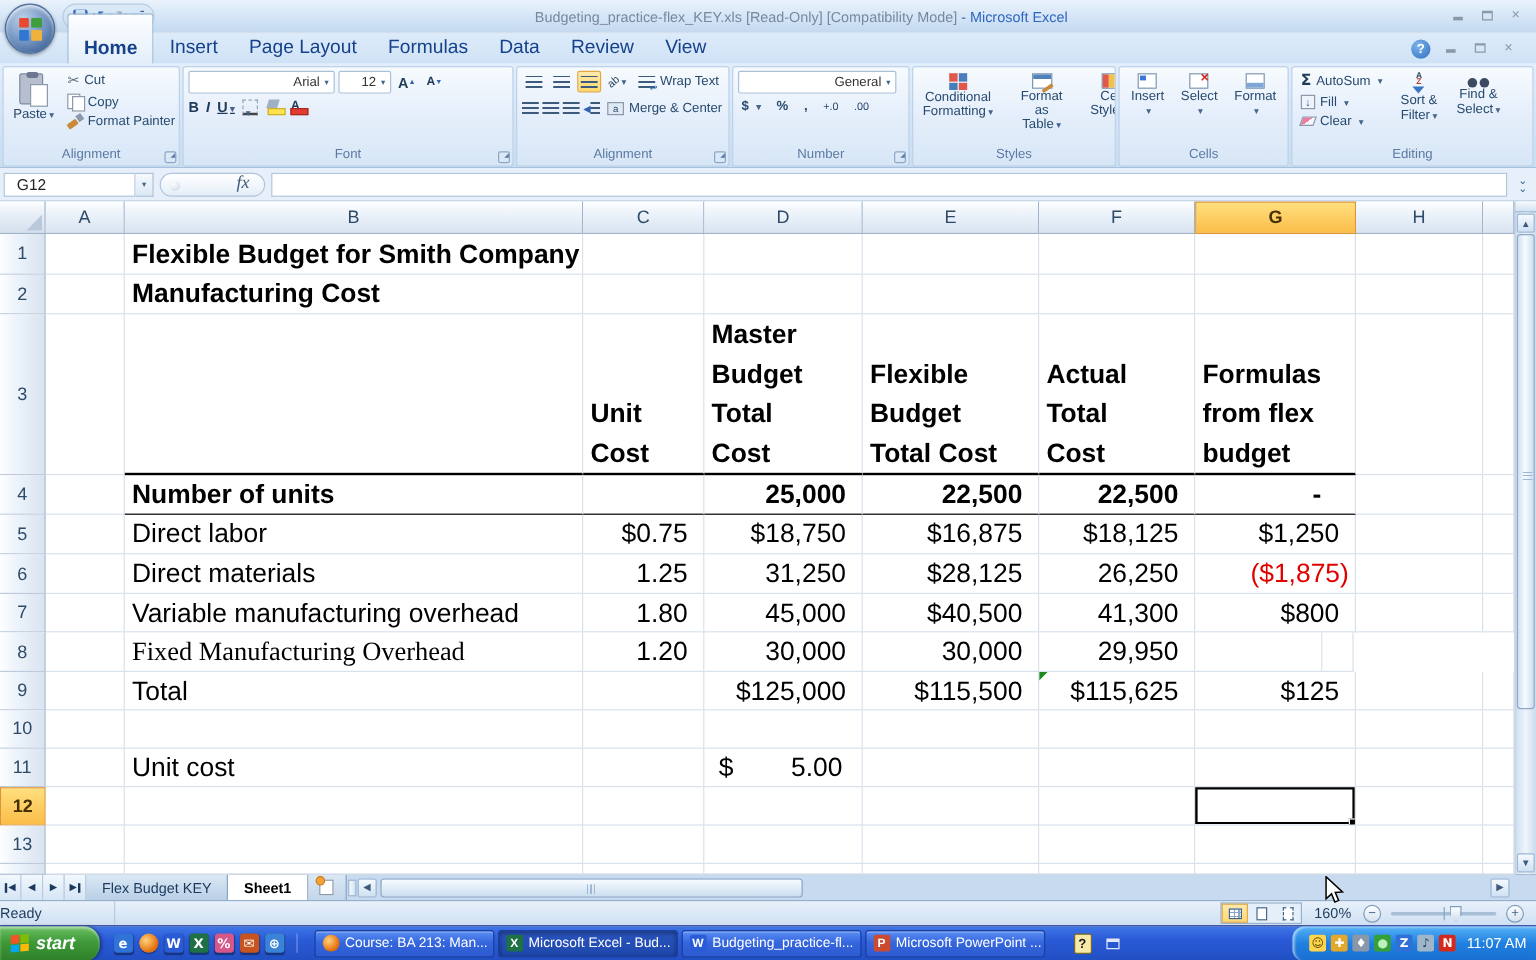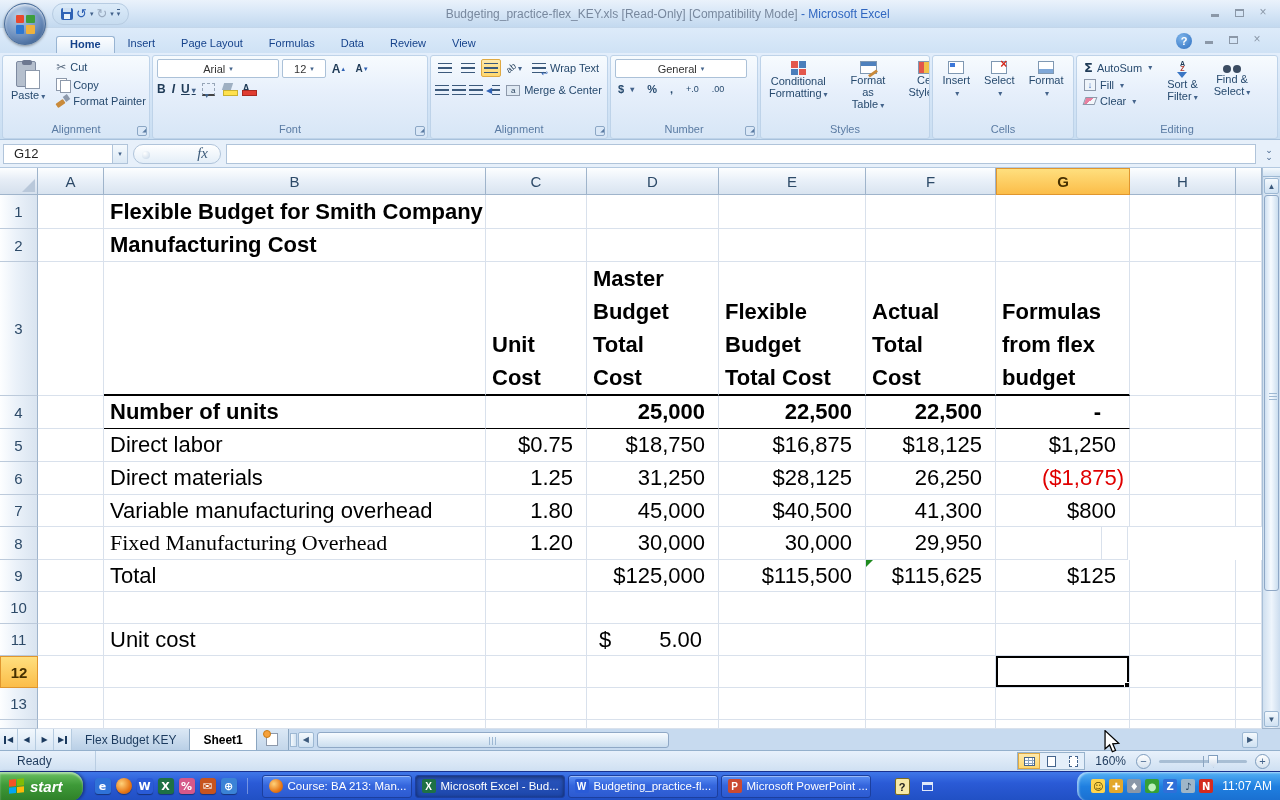--- a/index.html
+++ b/index.html
@@ -23,37 +23,37 @@
   .qat .mini-drop { font-size:7px; color:#42618a; }
   .title-text { flex:1; text-align:center; font-size:12px; color:#78889e; white-space:nowrap; overflow:hidden; }
   .title-text .app { color:#2f66c0; }
   .wctrls { display:flex; gap:6px; margin-right:8px; align-items:center; }
   .wc { width:18px; height:13px; color:#8b98a8; font-size:12px; line-height:11px; text-align:center; }
   .wc.minimize::after { content:""; display:inline-block; width:8px; height:3px; background:#8b98a8; margin-top:7px; }
   .wc.restore span { display:inline-block; width:9px; height:8px; border:1px solid #8b98a8; border-top-width:2px; margin-top:2px; }
 
   
   .tabrow { height:25px; background:linear-gradient(#ddebfa,#cfe2f5); display:flex; align-items:flex-end; padding-left:56px; position:relative; }
-  .rtab { padding:1px 13px 3px; font-size:11px; color:#15428b; }
+  .rtab { padding:20px 13px 3px; font-size:16px; color:#15428b; }
   .rtab.active { background:linear-gradient(#fcfdff,#eef5fc 60%,#e2eefa); border:1px solid #98b4d2; border-bottom:none; border-radius:3px 3px 0 0; color:#15428b; font-weight:bold; }
   .help-orb { position:absolute; right:88px; top:5px; width:16px; height:16px; border-radius:50%; background:radial-gradient(circle at 35% 30%,#7db4ea,#2e6fc0); color:#fff; font-size:11px; font-weight:bold; text-align:center; line-height:16px; }
   .tabrow .wctrls { position:absolute; right:6px; top:6px; }
 
   
   .ribbon { height:87px; background:linear-gradient(#e3eefb,#d3e4f6 55%,#c9def2); display:flex; gap:2px; padding:2px 2px 0; border-bottom:1px solid #a7c1dc; }
   .rgroup { position:relative; border:1px solid #bed3e9; border-radius:3px; background:linear-gradient(#f7fbfe,#e6effb 45%,#d7e6f6); display:flex; flex-direction:column; overflow:hidden; }
   .g-body { flex:1; display:flex; padding:3px 4px 0; gap:4px; }
   .g-label { height:15px; font-size:11px; color:#5a7ba3; text-align:center; line-height:13px; position:relative; }
   .launcher { position:absolute; right:2px; bottom:2px; width:10px; height:10px; border:1px solid #8ca7c5; border-radius:2px; }
   .launcher::after { content:"◢"; position:absolute; right:0; bottom:-2px; font-size:5px; color:#5a7ba3; }
   .sb { display:flex; align-items:center; gap:4px; font-size:11px; color:#274a6e; padding:1px 3px; white-space:nowrap; }
   .drop::after { content:"▾"; font-size:8px; color:#44648c; margin-left:2px; }
   .icon-btn { display:flex; align-items:center; justify-content:center; width:20px; height:18px; border-radius:2px; }
   .icon-btn.active, .vmode.active { background:linear-gradient(#ffe9ab,#ffd86e); border:1px solid #dfa943; }
-  .sel-box { background:#fff; border:1px solid #abc1d8; border-radius:2px; font-size:11px; color:#333; display:flex; align-items:center; justify-content:center; padding:3px 4px; height:19px; }
+  .sel-box { background:#fff; border:1px solid #abc1d8; border-radius:2px; font-size:11px; color:#333; display:flex; align-items:center; justify-content:flex-end; padding:3px 4px; height:19px; }
   .sel-box .da { font-size:7px; color:#44648c; margin-left:4px; }
   .big-btn { display:flex; flex-direction:column; align-items:center; justify-content:flex-start; font-size:11px; color:#274a6e; padding:2px 4px; text-align:center; line-height:12px; }
   
   .ic-paste { width:24px; height:28px; position:relative; }
   .ic-paste .board { position:absolute; inset:0 4px 2px 0; background:#b5bfcd; border:1px solid #7e8aa0; border-radius:2px; }
   .ic-paste .clipc { position:absolute; top:-1px; left:6px; width:10px; height:5px; background:#6d7890; border-radius:2px; }
   .ic-paste .page { position:absolute; right:0; bottom:0; width:15px; height:19px; background:#fff; border:1px solid #8d99ab; }
   .hl { width:14px; height:11px; background:repeating-linear-gradient(#3c5a7c 0 1.5px, transparent 1.5px 4.3px); }
   .ic-scissors { font-family:"DejaVu Sans",sans-serif; color:#5a6c80; font-size:12px; }
   .ic-copy { width:13px; height:13px; position:relative; }
@@ -153,21 +153,21 @@
   .insico::after { content:""; position:absolute; left:-4px; top:-4px; width:6px; height:6px; background:#f6a13a; border-radius:50%; border:1px solid #c97b16; }
   .hscroll { flex:1; display:flex; align-items:center; padding:2px 1px; gap:1px; }
   .hsplit { width:7px; height:14px; background:linear-gradient(90deg,#f4f9fd,#d3e3f2); border:1px solid #9db8d3; }
   .hbtn { width:16px; height:16px; display:flex; align-items:center; justify-content:center; color:#3c5a7c; font-size:8px; background:linear-gradient(#f4f9fd,#cfe1f2); border:1px solid #9db8d3; border-radius:2px; flex:none; }
   .htrack { flex:1; height:16px; position:relative; }
   .hthumb { position:absolute; left:2px; top:0; width:352px; height:16px; background:linear-gradient(#f7fbff,#cbdeef); border:1px solid #8fa8c6; border-radius:3px; }
   .hthumb::after { content:""; position:absolute; top:4px; left:50%; margin-left:-4px; width:7px; height:8px; background:repeating-linear-gradient(90deg,#9db8d3 0 1px, transparent 1px 3px); }
 
   
   .statusbar { height:21px; background:linear-gradient(#e8f1fb,#cfe0f2); border-top:1px solid #94b0cc; display:flex; align-items:center; font-size:12px; color:#1e3a5c; }
-  .ready { padding-left:17px; width:96px; border-right:1px solid #b9cde2; height:100%; display:flex; align-items:center; }
+  .ready { padding-left:0; width:96px; border-right:1px solid #b9cde2; height:100%; display:flex; align-items:center; }
   .sb-right { margin-left:auto; display:flex; align-items:center; padding-right:10px; }
   .vmodes { display:flex; border:1px solid #97b2cc; background:#e4effa; margin-right:10px; }
   .vmode { width:22px; height:16px; display:flex; align-items:center; justify-content:center; }
   .vm-ic { width:11px; height:9px; border:1px solid #44648c; background:repeating-linear-gradient(90deg,transparent 0 3px,#8ba4c0 3px 4px), repeating-linear-gradient(transparent 0 2px,#8ba4c0 2px 3px); background-color:#fff; }
   .vm-page { width:9px; height:11px; border:1px solid #44648c; background:#fff; }
   .vm-brk { width:9px; height:11px; border:1px dashed #44648c; background:#fff; }
   .zoomlabel { margin-right:10px; color:#1e3a5c; }
   .zbtn { width:15px; height:15px; border-radius:50%; border:1px solid #7e9cbd; background:linear-gradient(#fefefe,#d5e2ef); color:#44648c; font-size:11px; line-height:12px; text-align:center; }
   .ztrack { width:88px; height:3px; background:#a8bed4; border-radius:2px; position:relative; margin:0 8px; }
   .znotch { position:absolute; left:50%; top:-4px; width:1px; height:11px; background:#8aa4c0; }

